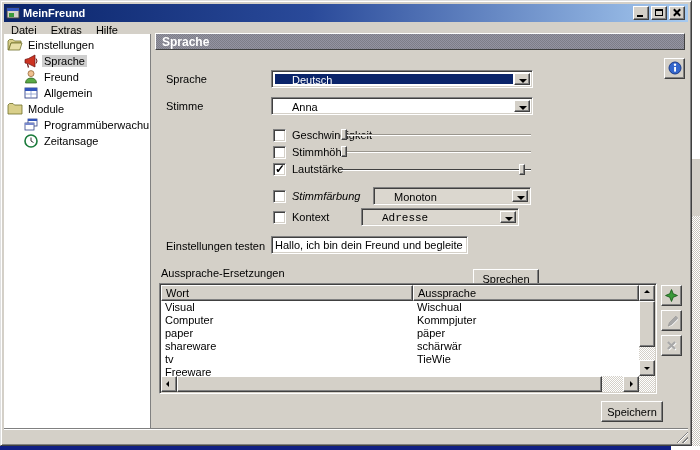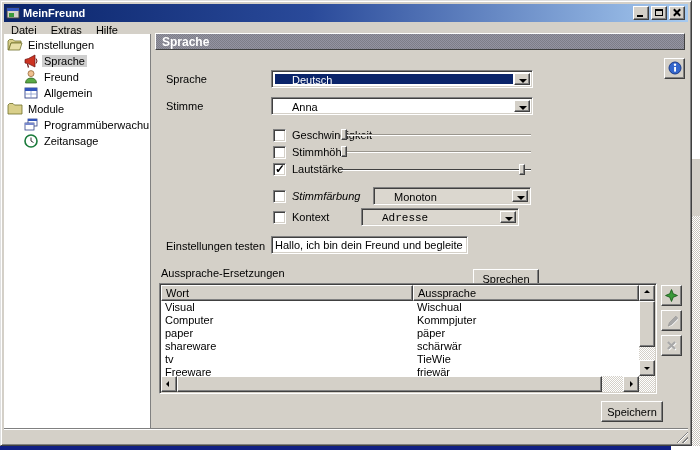--- a/index.html
+++ b/index.html
@@ -336,21 +336,20 @@
         <div class="grow">
             <span class="gc1">shareware</span>
             <span class="gc2">schärwär</span>
           </div>
         <div class="grow">
             <span class="gc1">tv</span>
             <span class="gc2">TieWie</span>
           </div>
         <div class="grow">
             <span class="gc1">Freeware</span>
-            <span class="gc2">friewär</span>
           </div>
 
       </div>
       <div class="vscroll sb-track">
         <div class="sb-btn" style="left:0; top:0;">
             <i class="tri up"></i>
           </div>
         <div class="sb-thumb" style="left:0; top:16px; width:16px; height:46px;"></div>
         <div class="sb-btn" style="left:0; bottom:0;">
             <i class="tri down"></i>

